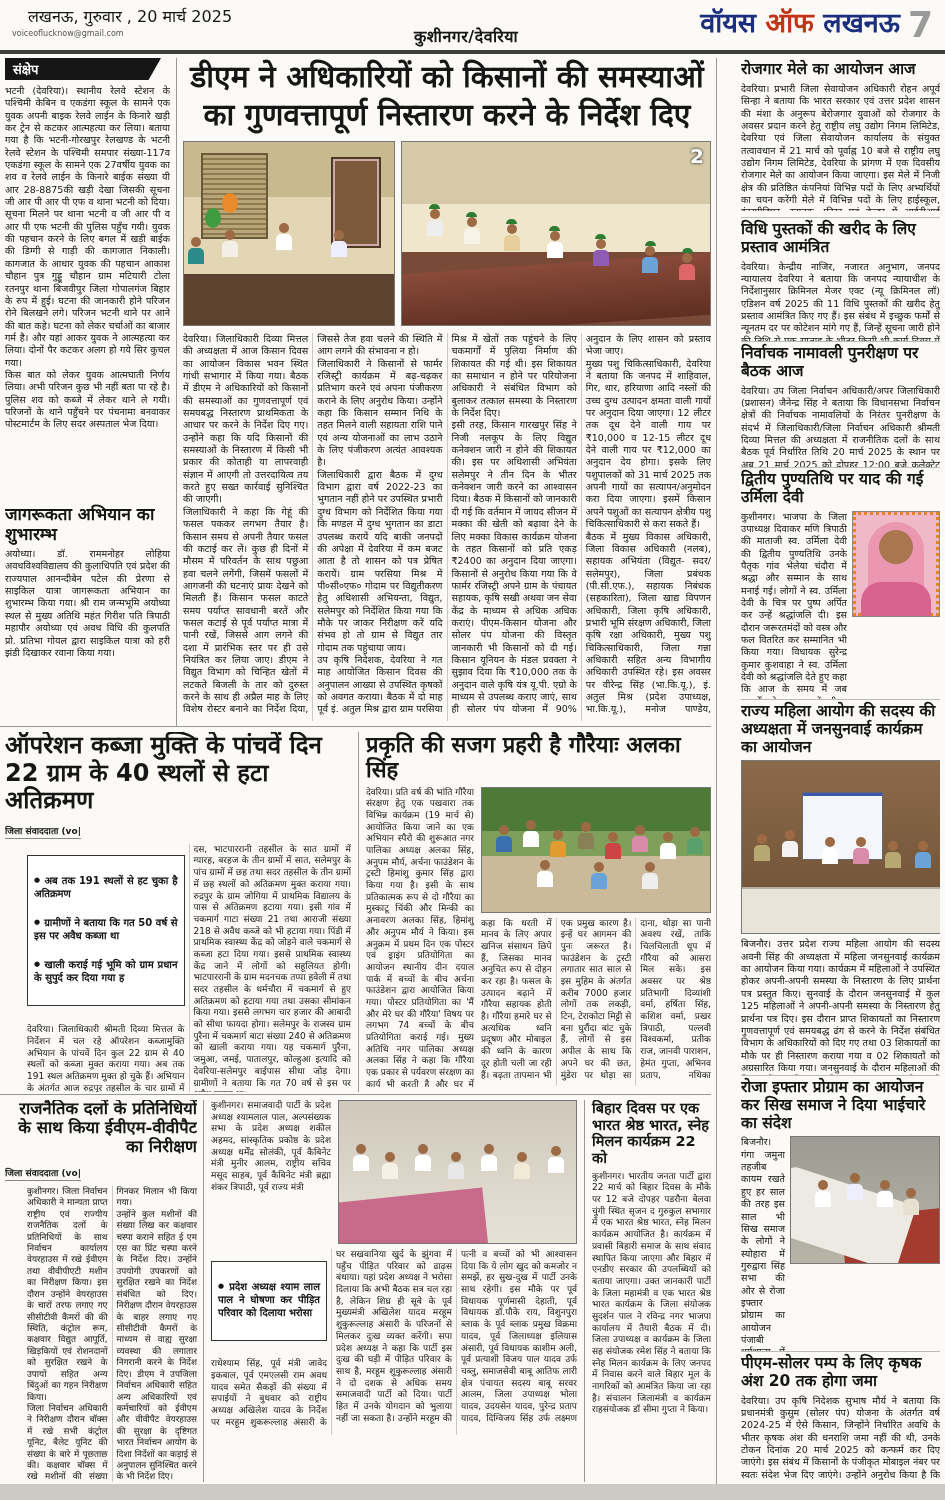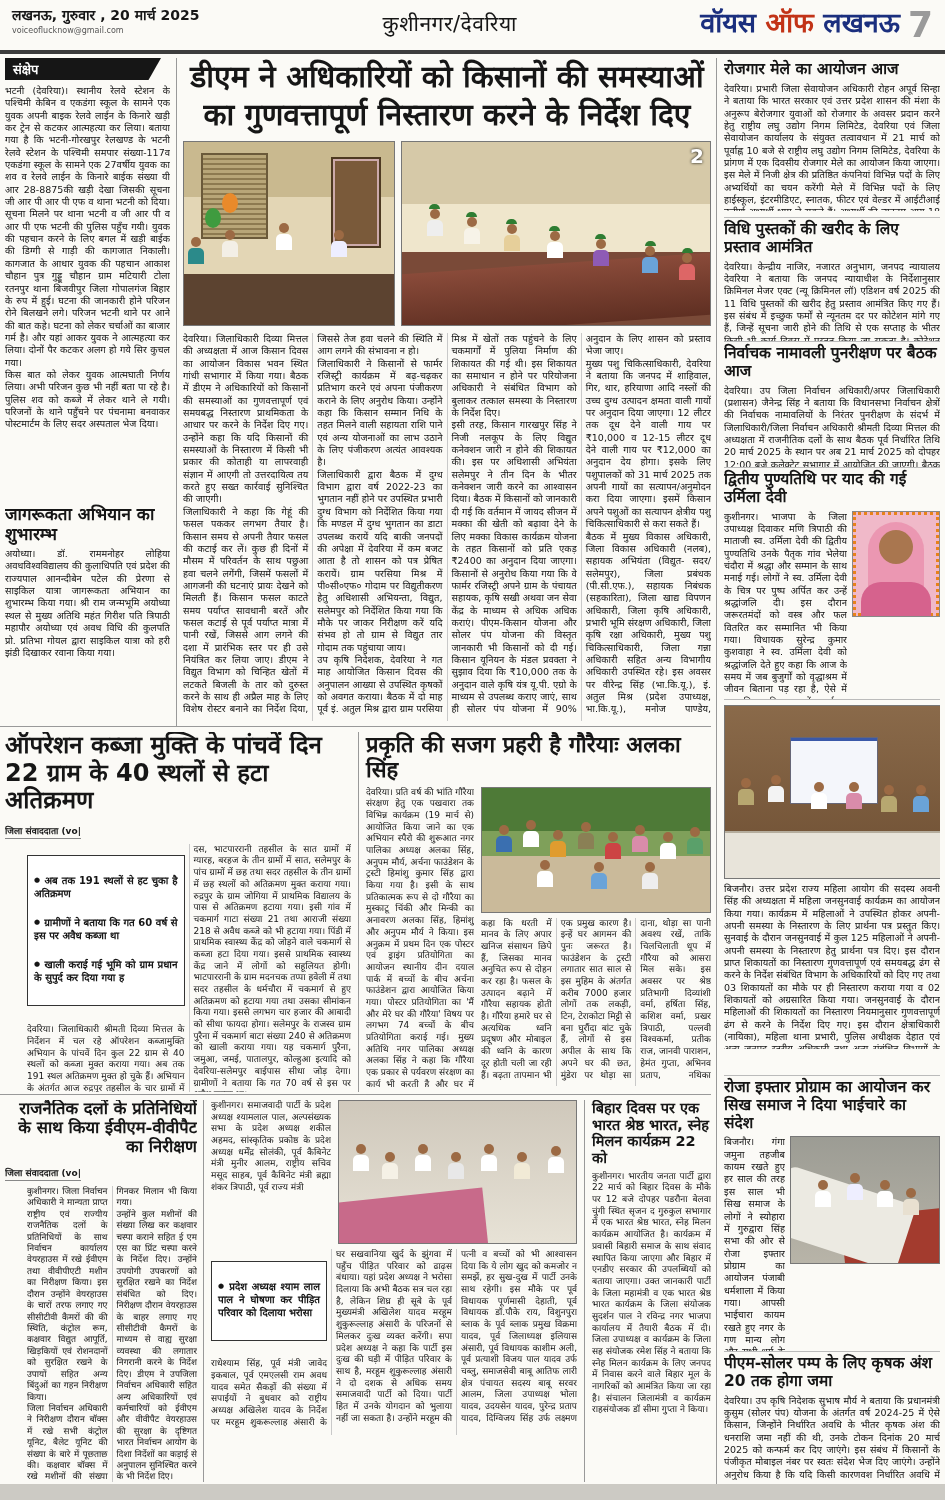--- a/index.html
+++ b/index.html
@@ -3,23 +3,23 @@
 <meta charset="utf-8">
 <style>
   html,body{margin:0;padding:0;background:#e8e6e0;}
   #page{position:relative;width:945px;height:1500px;margin:0 auto;background:#fbfaf6;
         font-family:"DejaVu Sans",sans-serif;color:#161616;overflow:hidden;}
   [data-interactable]{cursor:default;}
 
   
   .hdr{position:absolute;left:0;top:0;width:945px;height:50px;box-sizing:border-box;
        padding:5px 12px 0;display:flex;justify-content:space-between;align-items:flex-start;}
-  .hdr-date{font-size:14px;font-weight:700;}
+  .hdr-date{font-size:16px;font-weight:400;margin-left:16px;}
   .hdr-mail{font-size:8px;color:#555;margin-top:2px;}
-  .hdr-section{font-size:21px;font-weight:400;margin-top:4px;letter-spacing:.5px;}
+  .hdr-section{font-size:16px;font-weight:700;margin-top:20px;letter-spacing:.5px;}
   .hdr-right{display:flex;align-items:flex-start;gap:8px;margin-top:4px;}
   .masthead{font-size:27px;font-weight:800;line-height:1;}
   .mh-blue{color:#1b2f7e;} .mh-red{color:#c23317;}
   .pageno{font-size:36px;font-weight:800;color:#9a9a9a;line-height:.9;}
   .hdr-rule{position:absolute;top:50px;left:0;width:945px;height:4px;
             border-top:3px solid #3d3d3d;border-bottom:1px solid #3d3d3d;box-sizing:border-box;}
 
   
   .t-title{font-weight:800;line-height:1.15;margin:0 0 4px;}
   .body{font-size:9.5px;line-height:1.3;text-align:justify;white-space:pre-line;overflow:hidden;}
@@ -43,21 +43,21 @@
   .main{position:absolute;left:183px;top:58px;width:528px;height:668px;overflow:hidden;}
   .main-head{font-size:30px;text-align:center;font-weight:800;line-height:1.25;margin:0 0 8px;}
   .photos{display:flex;gap:6px;height:185px;margin-bottom:7px;}
   .photo{position:relative;overflow:hidden;border:1px solid #777;background:#d8cfc0;}
   .ph-main-l{width:210px;} .ph-main-r{flex:1;}
   .badge2{position:absolute;top:2px;right:6px;color:#fff;font-size:20px;font-weight:800;
           text-shadow:0 0 3px #000;}
   .main-body{height:388px;}
 
   .rightcol{position:absolute;left:716px;top:58px;width:224px;height:1426px;overflow:hidden;
-            border-left:1px solid #999;padding-left:7px;box-sizing:border-box;}
+            border-left:1px solid #999;padding-left:24px;box-sizing:border-box;}
   .rc-art{overflow:hidden;border-bottom:1px solid #bbb;padding-top:3px;box-sizing:border-box;}
   .rc-title{font-size:15.5px;}
   .ph-urmila{float:right;width:86px;height:104px;margin:0 0 3px 5px;background:#f0b9c9;
              border:1px solid #888;outline:3px dotted #e8821a;outline-offset:-4px;position:relative;}
   .ph-mahila{width:100%;height:172px;margin:2px 0 4px;position:relative;overflow:hidden;
              background:linear-gradient(#8a6a4a,#6e4f33);border:1px solid #777;}
   .ph-iftar{float:right;width:148px;height:126px;margin:0 0 3px 5px;position:relative;
             overflow:hidden;background:linear-gradient(#9c9c94,#b8b4a8);border:1px solid #777;}
 
   .band2{position:absolute;left:0;top:726px;width:711px;height:2px;border-top:1px solid #999;}
@@ -243,20 +243,21 @@
     <div class="rc-art" style="height:232px;" data-interactable="false">
       <h3 class="t-title rc-title" data-interactable="false">द्वितीय पुण्यतिथि पर याद की गई उर्मिला देवी</h3>
       <div class="ph-urmila" data-interactable="false">
         <div class="port-veil" data-interactable="false"></div>
         <div class="port-head" data-interactable="false"></div>
         <div class="port-body" data-interactable="false"></div>
       </div>
       <div class="body" data-interactable="false" style="height:196px;">कुशीनगर। भाजपा के जिला उपाध्यक्ष दिवाकर मणि त्रिपाठी की माताजी स्व. उर्मिला देवी की द्वितीय पुण्यतिथि उनके पैतृक गांव भेलेया चंदौरा में श्रद्धा और सम्मान के साथ मनाई गई। लोगों ने स्व. उर्मिला देवी के चित्र पर पुष्प अर्पित कर उन्हें श्रद्धांजलि दी। इस दौरान जरूरतमंदों को वस्त्र और फल वितरित कर सम्मानित भी किया गया। विधायक सुरेन्द्र कुमार कुशवाहा ने स्व. उर्मिला देवी को श्रद्धांजलि देते हुए कहा कि आज के समय में जब बुजुर्गों को वृद्धाश्रम में जीवन बिताना पड़ रहा है, ऐसे में माता-पिता की याद में कार्यक्रम आयोजित कर गरीबों की सेवा करना उनके संस्कारों को दर्शाता है। भाजपा के पूर्व जिला मंत्री रामवृक्ष ने स्व. उर्मिला देवी के धार्मिक जीवन का स्मरण करते हुए कहा कि वे एक कुशल गृहिणी होने के साथ ही पूजा-पाठ में नियमित रूप से संलग्न रहती थीं। सेंट जोसेफ स्कूल के निदेशक सीओ जोश, डॉ. कन्हैया शर्मा, पंकज पाण्डेय, भाजपा मण्डल अध्यक्ष शेषनाथ मिश्र, अमलेश तिवारी ने भी अपने विचार व्यक्त किए। संचालन कवि मनंजय तिवारी ने किया। इस अवसर पर सुरेश मणि त्रिपाठी, हरेश मणि त्रिपाठी, महेश मणि त्रिपाठी, सुधाकर मणि त्रिपाठी, प्रभाकर मणि त्रिपाठी, अनिल जायसवाल, सोनू, अजय उपाध्याय, दिनेश मणि त्रिपाठी, उमेश मणि उपस्थित रहे।</div>
     </div>
     <div class="rc-art" style="height:376px;" data-interactable="false">
+      <h3 class="t-title rc-title" data-interactable="false">राज्य महिला आयोग की सदस्य की अध्यक्षता में जनसुनवाई कार्यक्रम का आयोजन</h3>
       <div class="ph-mahila" data-interactable="false">
         <div class="banner" data-interactable="false"></div>
         <div class="daistable" data-interactable="false"></div>
         <div class="pers" style="left:6%;top:42%;" data-interactable="false">
             <div class="hd"></div>
             <div class="bd" style="background:#b7a770;"></div>
           </div>
         <div class="pers" style="left:20%;top:40%;" data-interactable="false">
             <div class="hd"></div>
             <div class="bd" style="background:#f3f3f3;"></div>
@@ -311,21 +312,21 @@
   </div>
 
   <div class="band2" data-interactable="false"></div>
 
   <div class="operation" data-interactable="false">
     <h2 class="t-title op-head" data-interactable="false">ऑपरेशन कब्जा मुक्ति के पांचवें दिन 22 ग्राम के 40 स्थलों से हटा अतिक्रमण</h2>
     <div class="byline" data-interactable="false">जिला संवाददाता (vo|</div>
     <div class="body cols2" style="height:258px;font-size:9px;" data-interactable="false">
       <div class="pointbox" data-interactable="false">
         <div class="pt" data-interactable="false">अब तक 191 स्थलों से हट चुका है अतिक्रमण</div>
-        <div class="pt" data-interactable="false">ग्रामीणों ने बताया कि गत 60 वर्ष से इस पर अवैध कब्जा था</div>
+        <div class="pt" data-interactable="false">ग्रामीणों ने बताया कि गत 50 वर्ष से इस पर अवैध कब्जा था</div>
         <div class="pt" data-interactable="false">खाली कराई गई भूमि को ग्राम प्रधान के सुपुर्द कर दिया गया ह</div>
       </div>
       <span data-interactable="false">देवरिया। जिलाधिकारी श्रीमती दिव्या मित्तल के निर्देशन में चल रहे ऑपरेशन कब्जामुक्ति अभियान के पांचवें दिन कुल 22 ग्राम से 40 स्थलों को कब्जा मुक्त कराया गया। अब तक 191 स्थल अतिक्रमण मुक्त हो चुके हैं। अभियान के अंतर्गत आज रुद्रपुर तहसील के चार ग्रामों में दस, भाटपाररानी तहसील के सात ग्रामों में ग्यारह, बरहज के तीन ग्रामों में सात, सलेमपुर के पांच ग्रामों में छह तथा सदर तहसील के तीन ग्रामों में छह स्थलों को अतिक्रमण मुक्त कराया गया। रुद्रपुर के ग्राम जोगिया में प्राथमिक विद्यालय के पास से अतिक्रमण हटाया गया। इसी गांव में चकमार्ग गाटा संख्या 21 तथा आराजी संख्या 218 से अवैध कब्जे को भी हटाया गया। पिंडी में प्राथमिक स्वास्थ्य केंद्र को जोड़ने वाले चकमार्ग से कब्जा हटा दिया गया। इससे प्राथमिक स्वास्थ्य केंद्र जाने में लोगों को सहूलियत होगी। भाटपाररानी के ग्राम मदनचक तप्पा हवेली में तथा सदर तहसील के धर्मचौरा में चकमार्ग से हुए अतिक्रमण को हटाया गया तथा उसका सीमांकन किया गया। इससे लगभग चार हजार की आबादी को सीधा फायदा होगा। सलेमपुर के राजस्व ग्राम पुरैना में चकमार्ग बाटा संख्या 240 से अतिक्रमण को खाली कराया गया। यह चकमार्ग पुरैना, जमुआ, जमई, पातालपुर, कोल्हुआ इत्यादि को देवरिया-सलेमपुर बाईपास सीधा जोड़ देगा। ग्रामीणों ने बताया कि गत 70 वर्ष से इस पर अवैध कब्जा था।
 खाली कराई गई भूमि को ग्राम प्रधान के सुपुर्द कर दिया गया है तथा निर्देशित किया गया है कि कार्ययोजना के अनुसार ही कार्य करें। ग्राम देवरिया उर्फ श्यामपुर में चकमार्ग का सीमांकन कराया गया। रुद्रपुर के ग्राम सभा चकरवा गाटा संख्या 294 में हुए अतिक्रमण को भी हटाया गया।
 ग्राम कुरमौटा घुरी में चकमार्ग व खाद के गड्ढे से अतिक्रमण हटाया गया। ग्राम परसिया छितौनी सिंह, पिपरा सरवन, डुमरी, सोहनपुर, शीतल मांझा, मदनचक तप्पा हवेली, टड़वा तप्पा गौतमा सहित विभिन्न गांव में अतिक्रमण हटाने का अभियान संचालित हुआ। अतिक्रमण हटाने के दौरान प्रशासन को आम जनमानस का भरपूर सहयोग मिल रहा है और बड़ी संख्या में लोग स्वयं अपने अवैध कब्जे को हटा रहे हैं तथा प्रशासन का सहयोग कर रहे हैं। प्रशासन ऐसे लोगों को सम्मानित भी कर रहा है।</span>
     </div>
   </div>
 
   <div class="gaur" data-interactable="false">
     <h2 class="t-title gaur-head" data-interactable="false">प्रकृति की सजग प्रहरी है गौरैयाः अलका सिंह</h2>

